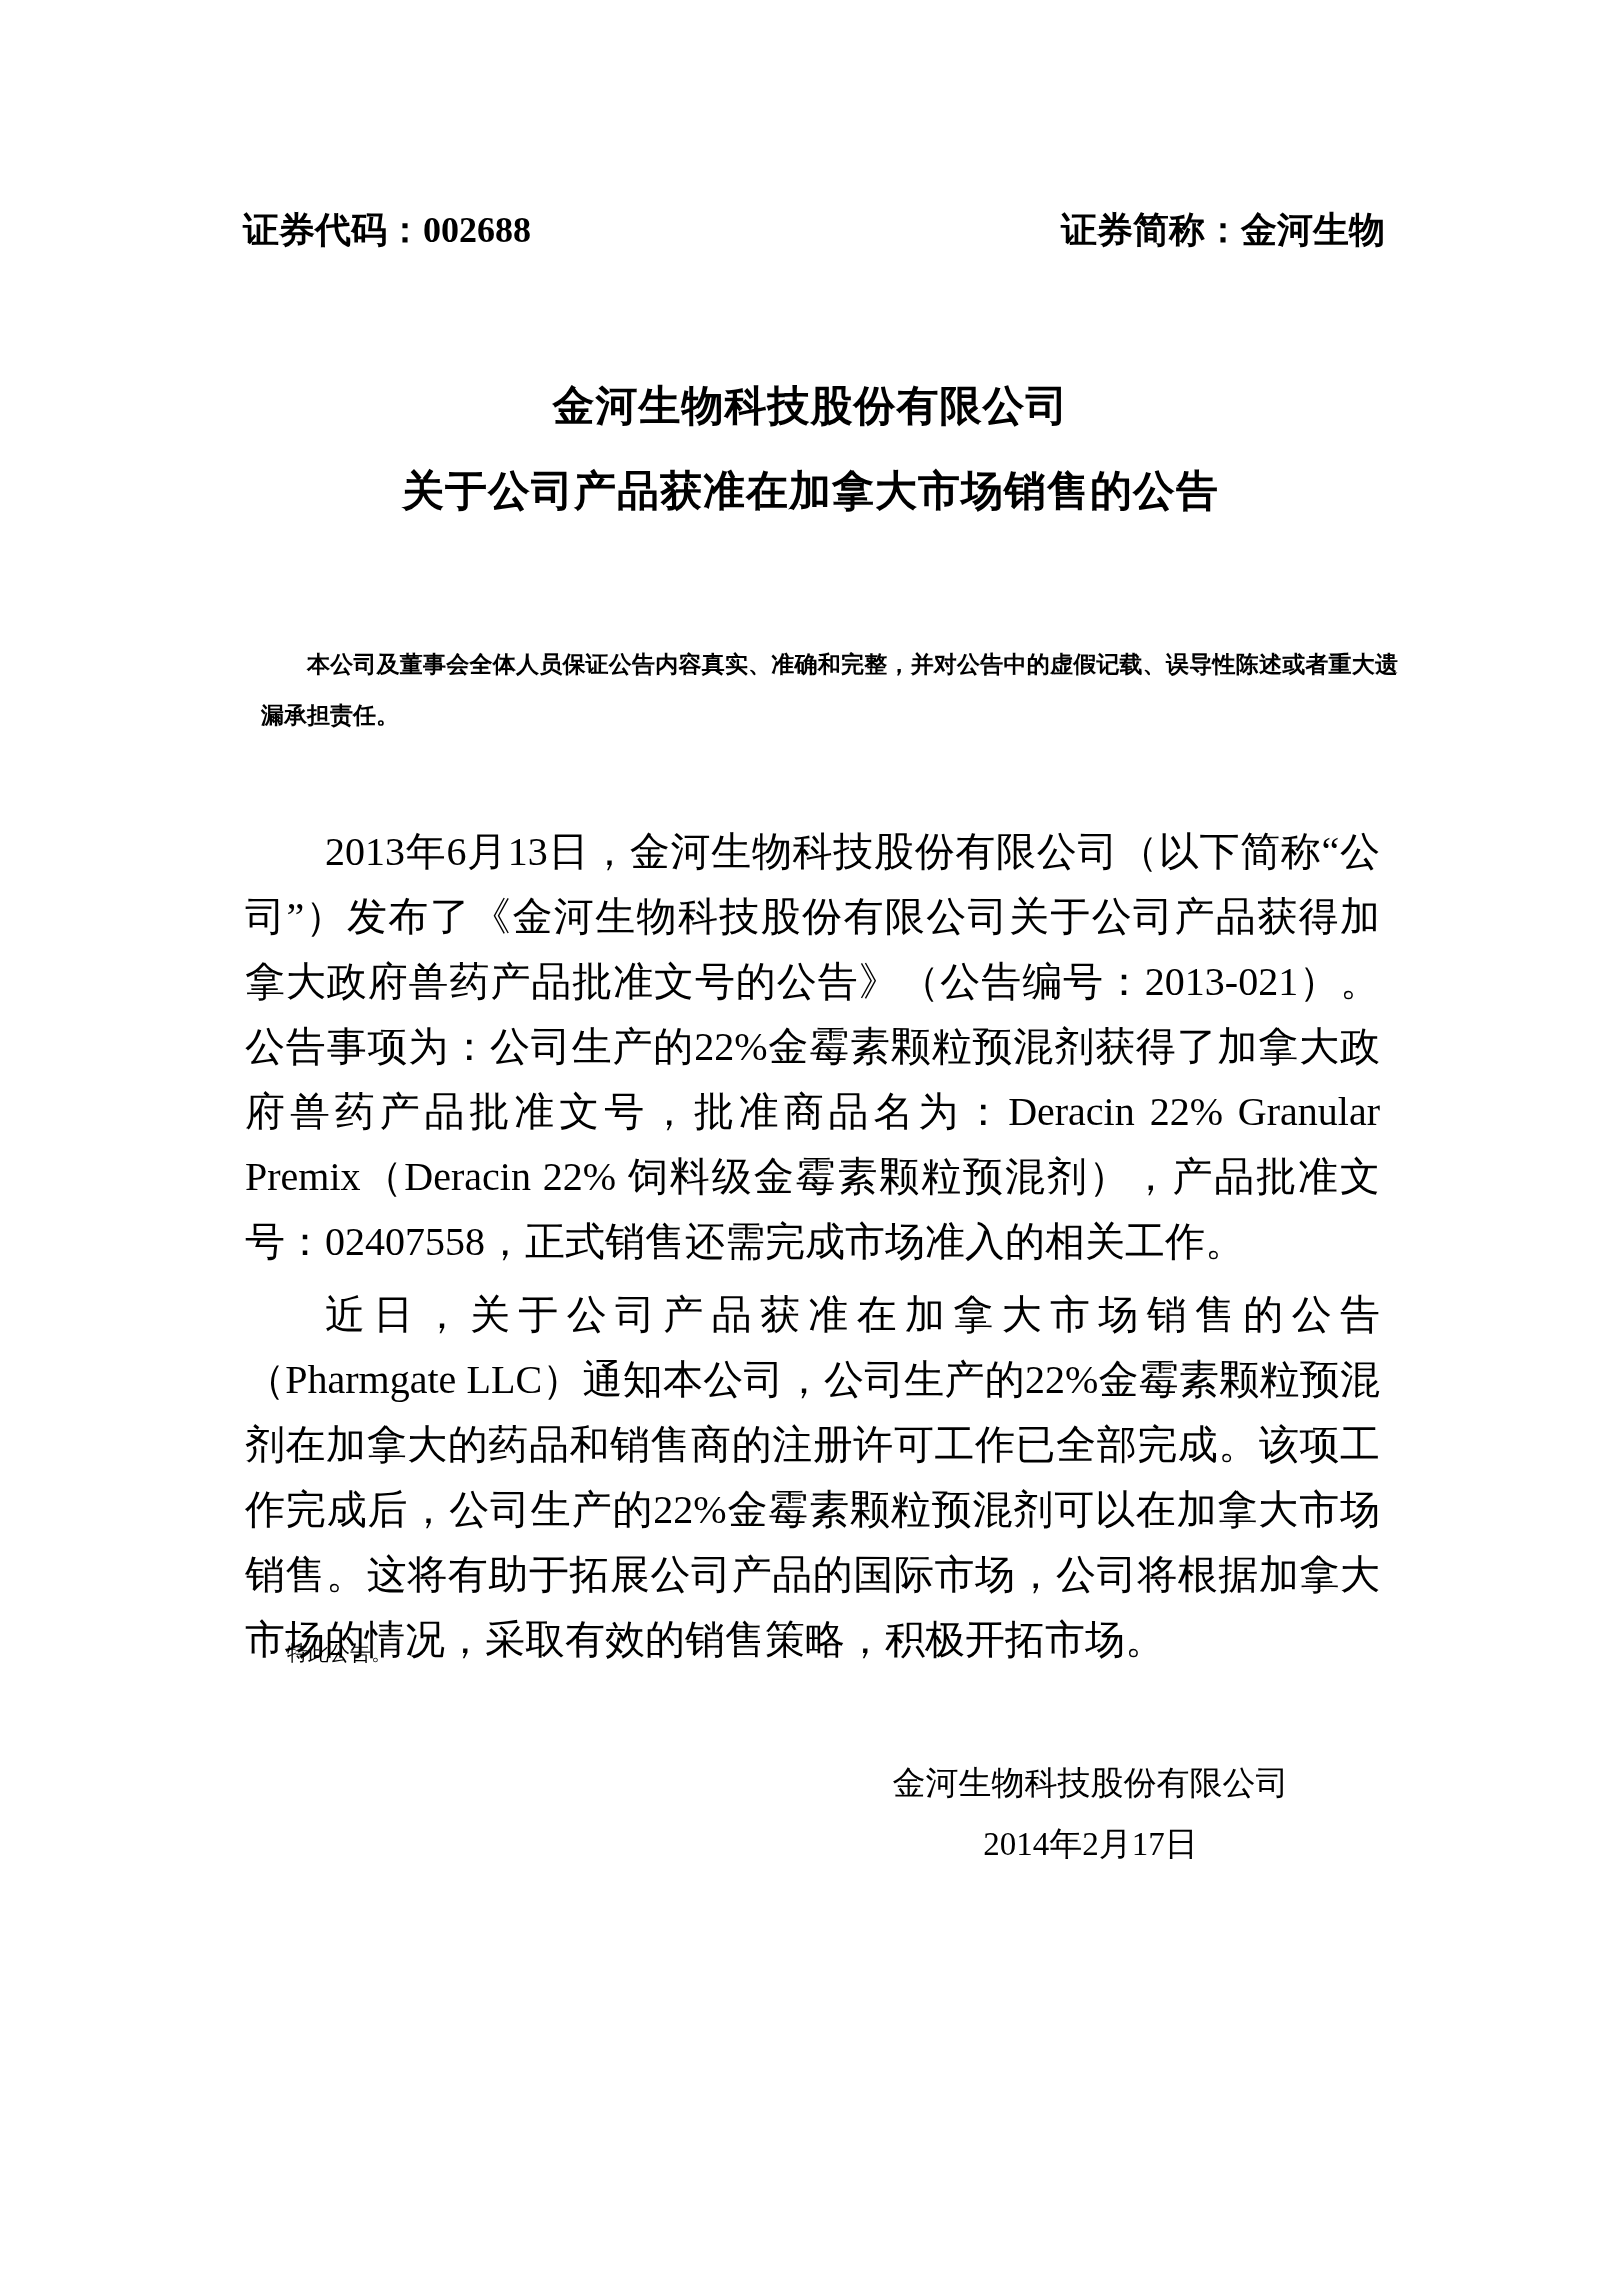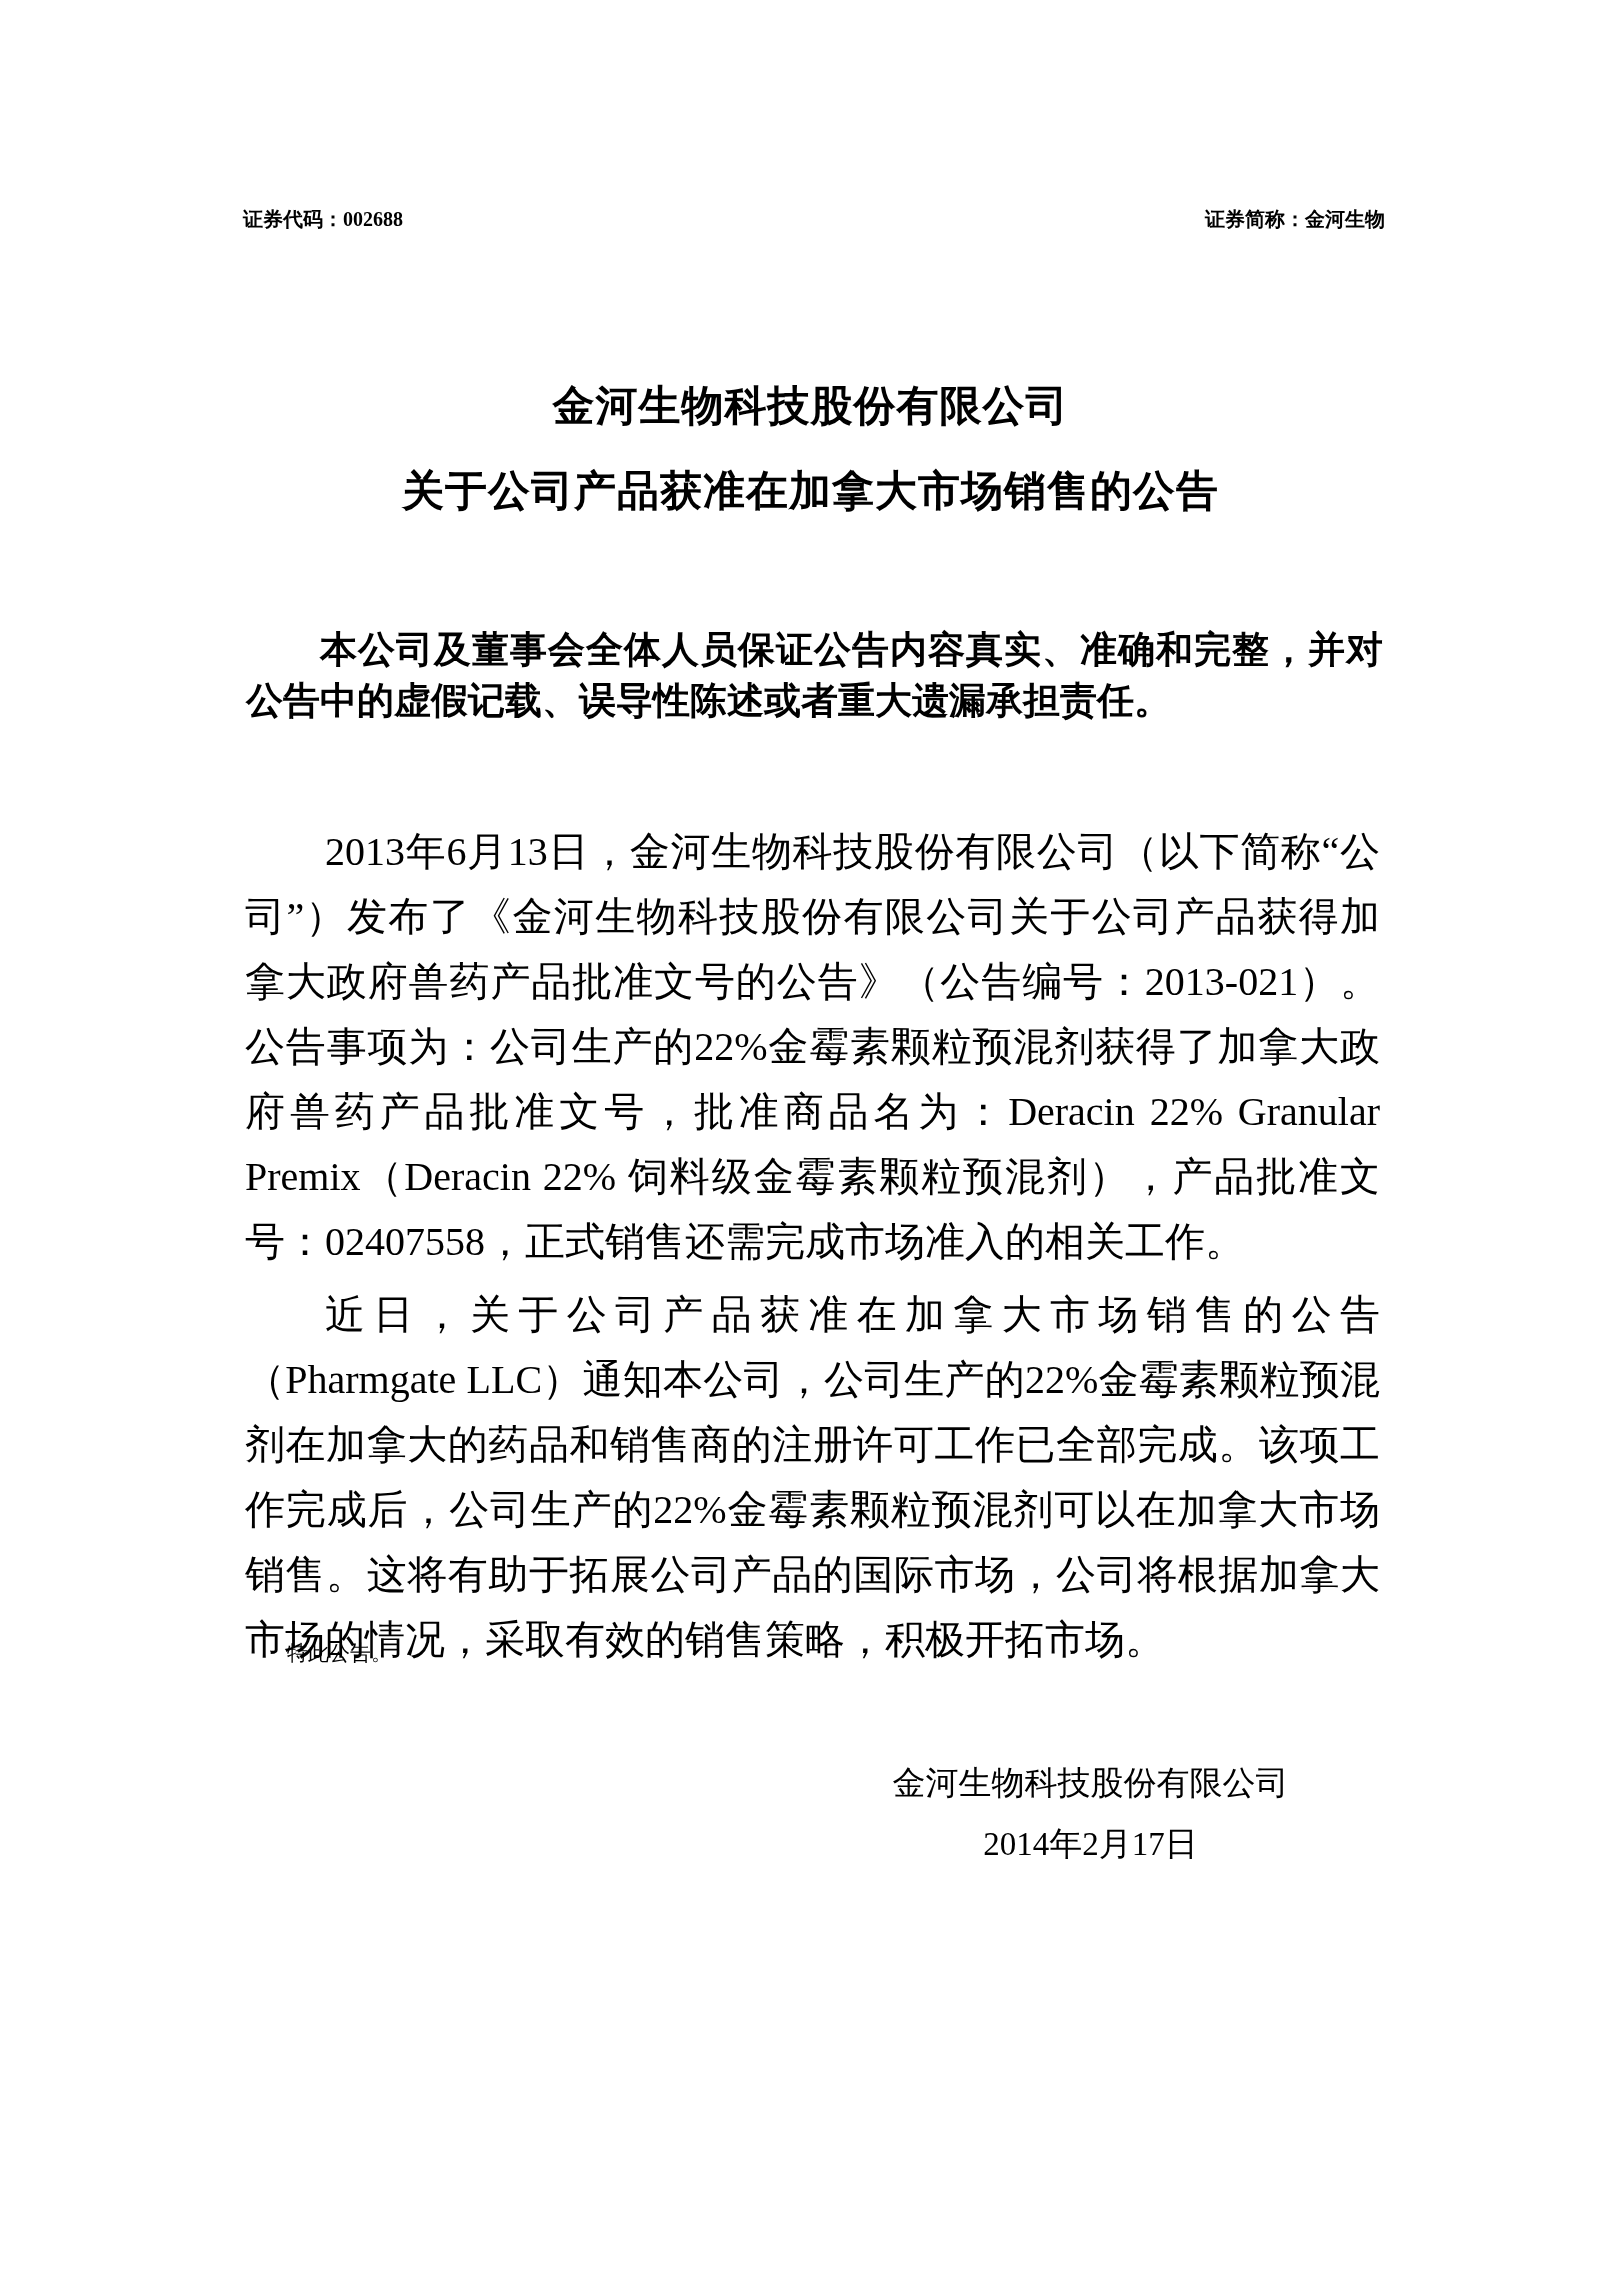--- a/index.html
+++ b/index.html
@@ -18,21 +18,21 @@
   }
   .header-row {
     position: absolute;
     top: 206px;
     left: 243px;
     width: 1142px;
     display: flex;
     justify-content: space-between;
     font-family: "Liberation Serif", serif;
     font-weight: bold;
-    font-size: 20px;
+    font-size: 36px;
     white-space: nowrap;
   }
   .doc-title {
     position: absolute;
     top: 378px;
     left: 0;
     width: 100%;
     text-align: center;
     font-family: "Liberation Sans", sans-serif;
     font-weight: bold;
@@ -50,25 +50,25 @@
     font-size: 42px;
     letter-spacing: 1px;
   }
   .statement {
     position: absolute;
     top: 623px;
     left: 245px;
     width: 1137px;
     font-family: "Liberation Sans", sans-serif;
     font-weight: bold;
-    font-size: 37px;
+    font-size: 23px;
     line-height: 51px;
     text-align: justify;
     text-indent: 2em;
-    margin: 1px;
+    margin: 16px;
   }
   .body-text {
     position: absolute;
     top: 819px;
     left: 245px;
     width: 1135px;
     font-family: "Liberation Serif", serif;
     font-size: 40px;
     line-height: 65px;
     text-align: justify;

